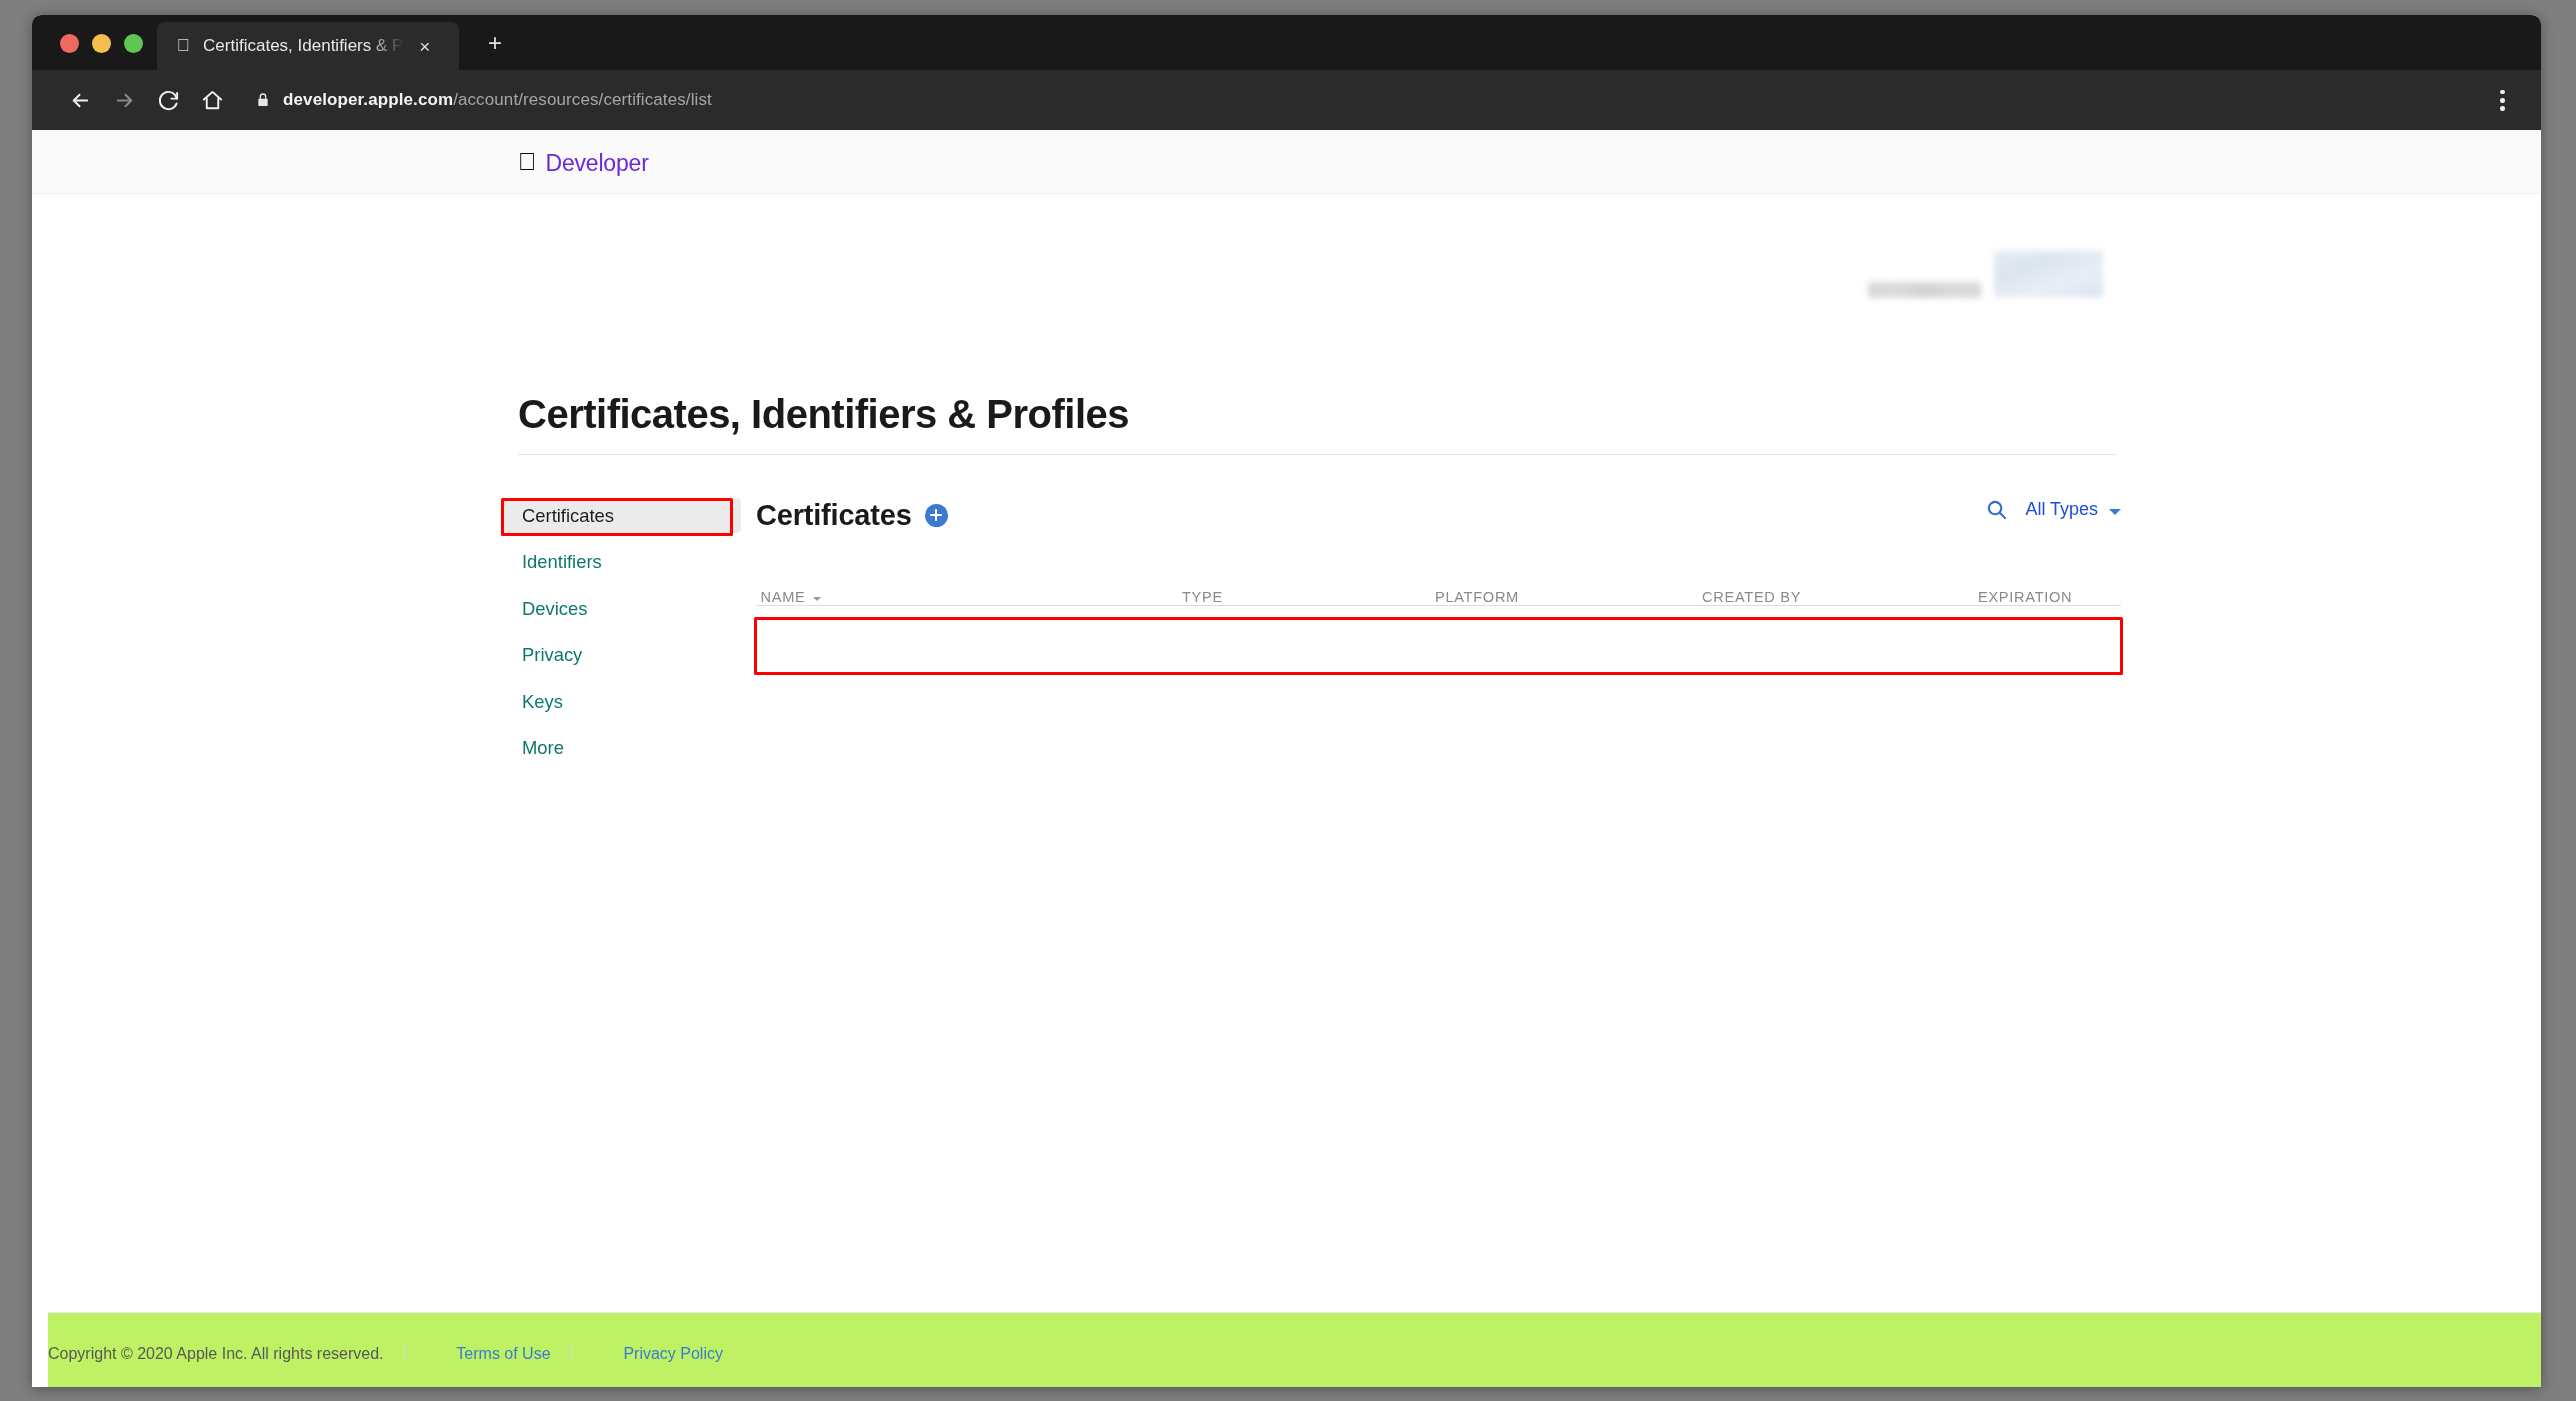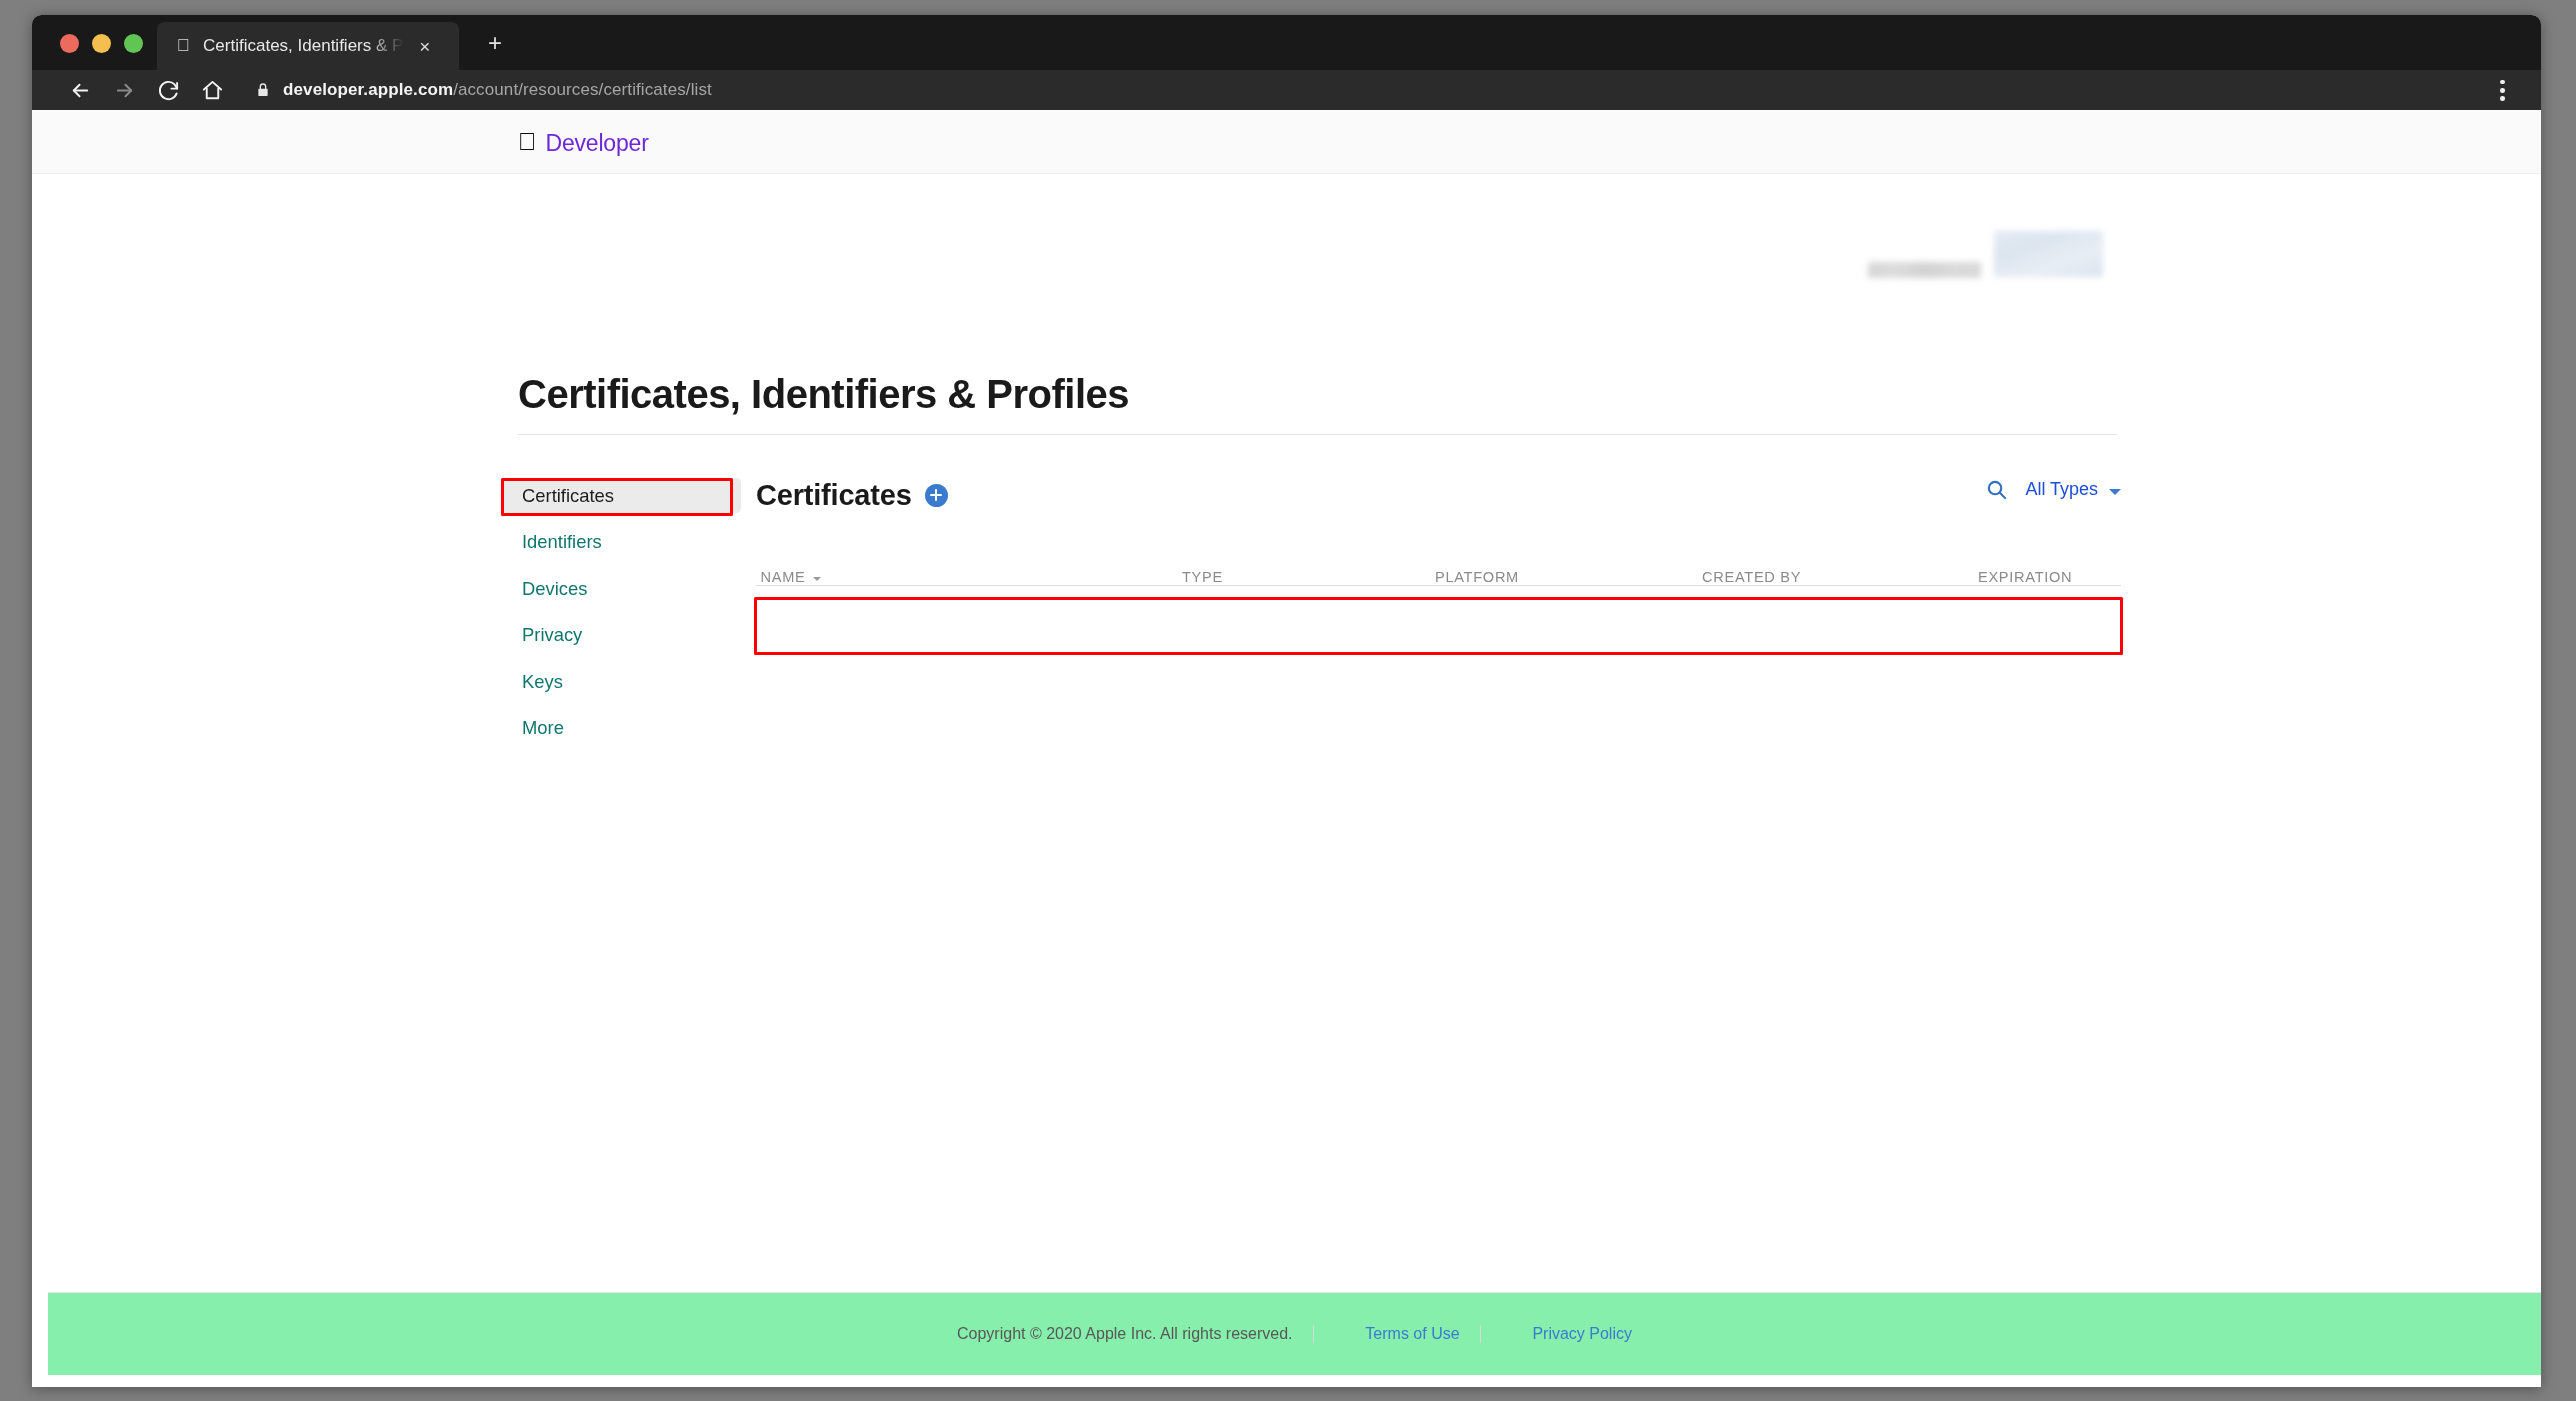--- a/index.html
+++ b/index.html
@@ -79,21 +79,21 @@
     width: 20px; text-align: center; flex: 0 0 auto;
   }
   #new-tab-btn {
     color: #e3e3e3; font-size: 24px; line-height: 1;
     margin: 0 0 15.3px 23px;
     width: 26px; text-align: center;
   }
 
   
   #toolbar {
-    height: 40px;
+    height: 60px;
     background: #2b2b2b;
     display: flex;
     align-items: center;
     padding: 0 20px 0 28px;
     gap: 0;
   }
   .nav-btn {
     width: 41px; height: 41px;
     display: flex; align-items: center; justify-content: center;
     color: #f2f2f2;
@@ -325,23 +325,23 @@
   }
 
   
   #site-footer {
     position: absolute;
     left: 16px; right: 0; bottom: 0;
     height: 83px;
     border-top: 0.8px solid #e6e6e6;
     display: flex;
     align-items: center;
-    justify-content: center;
+    justify-content: flex-start;
     gap: 0;
-    background: #86efac;
+    background: #bef264;
   }
   #copyright { font-size: 16px; color: #585858; }
   .footer-divider {
     width: 0.8px; height: 18.4px; background: #d8d8d8;
     margin: 0 20px;
   }
   .footer-link { font-size: 16px; color: #3a7bd0; margin-left: 32px; }
 </style>
 </head>
 <body>

